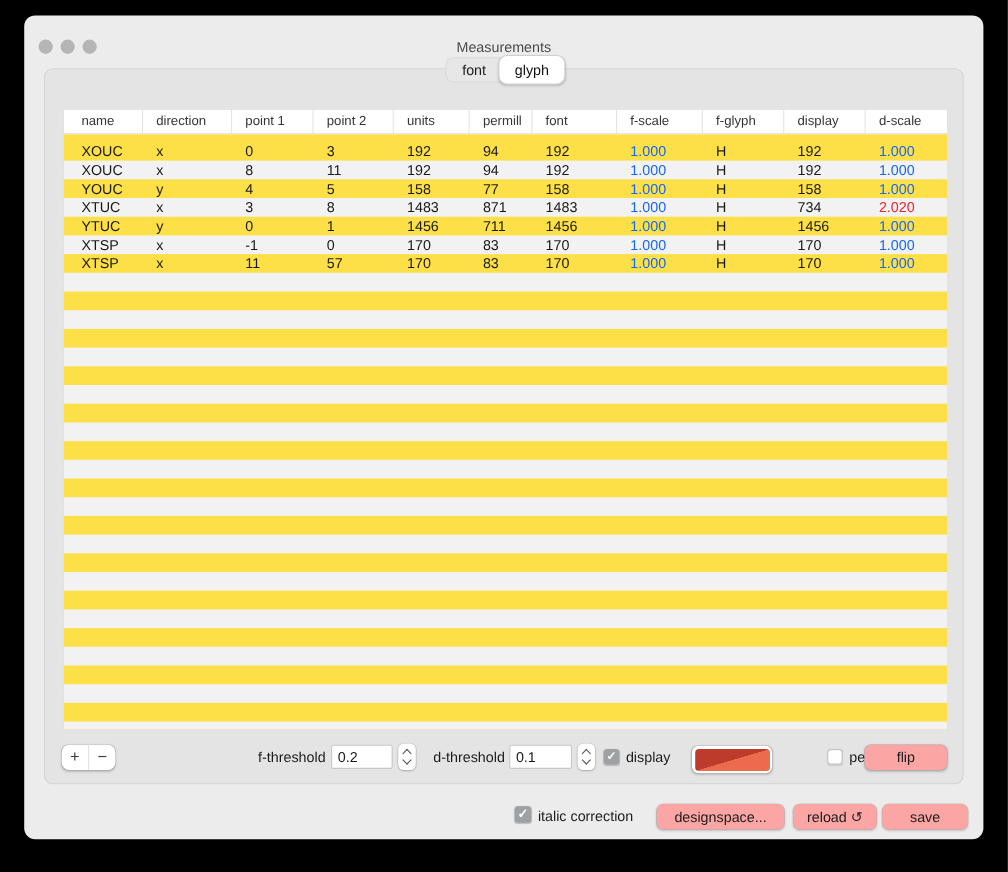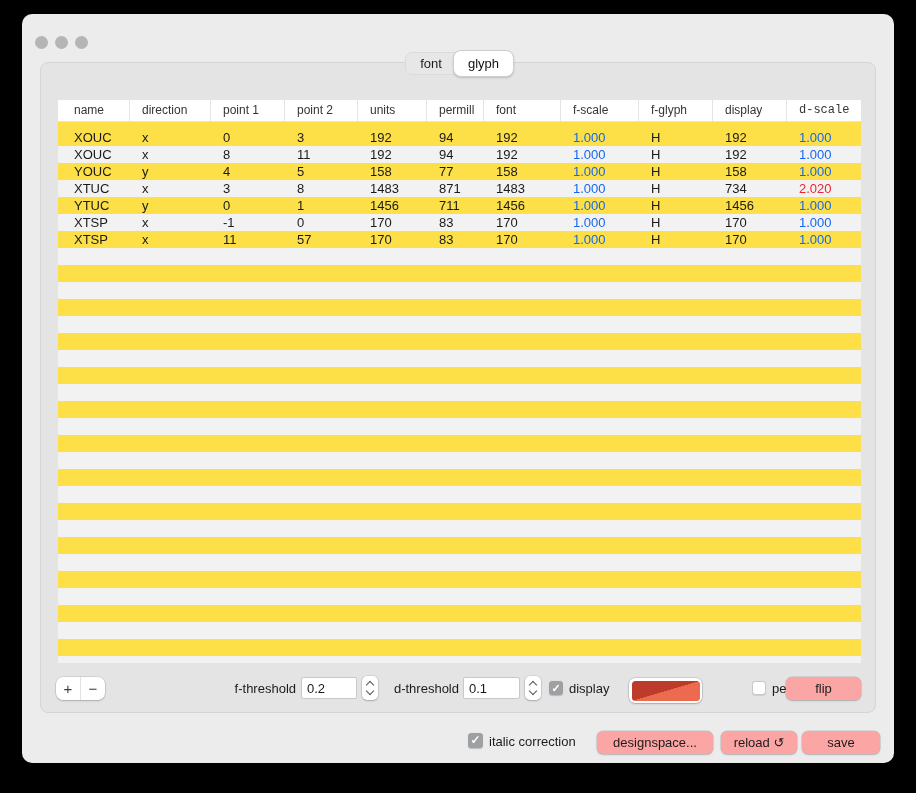--- a/index.html
+++ b/index.html
@@ -29,21 +29,21 @@
   .panel { position:absolute; left:18px; top:48px; width:836px; height:651px;
     background:#e4e4e5; border:1px solid #d4d4d4; border-radius:8px; }
 
   
   .table { position:absolute; left:17px; top:37px; width:803px; height:563px;
     background:#fde047; overflow:hidden; }
   .thead { display:flex; height:22px; border-bottom:1px solid #e3e3e3; background:#fff; }
   .hcell { font-size:12px; color:#353535; line-height:21px; padding-left:12px;
     border-right:1px solid #e4e4e4; flex:none; white-space:nowrap; overflow:hidden; }
   .hcell:first-child { padding-left:16px; }
-  .hcell:last-child { border-right:none;font-family:Liberation Mono, monospace; }
+  .hcell:last-child { border-right:none; }
   .tbody { padding-top:7px; }
   .trow { display:flex; height:17px; }
   .trow:nth-child(even) { background:#f2f2f3; }
   .tcell { font-size:13px; color:#1a1a1a; line-height:17px; padding-left:12px;
     flex:none; white-space:nowrap; overflow:hidden; }
   .tcell:first-child { padding-left:16px; }
 
   
   .ctl-label { position:absolute; font-size:13px; color:#1c1c1c; line-height:16px; }
   .seg { position:absolute; left:15px; top:614px; width:49px; height:23px;
@@ -90,20 +90,21 @@
 <body>
 
 <div class="window">
 
   <div class="titlebar">
     <div class="lights">
       <span class="light"></span>
       <span class="light"></span>
       <span class="light"></span>
     </div>
+    <div class="title">Measurements</div>
   </div>
 
   <div class="tabs">
     <div class="tab-font">font</div>
     <div class="tab-glyph">glyph</div>
   </div>
 
   <div class="panel">
 
     <div class="table">

